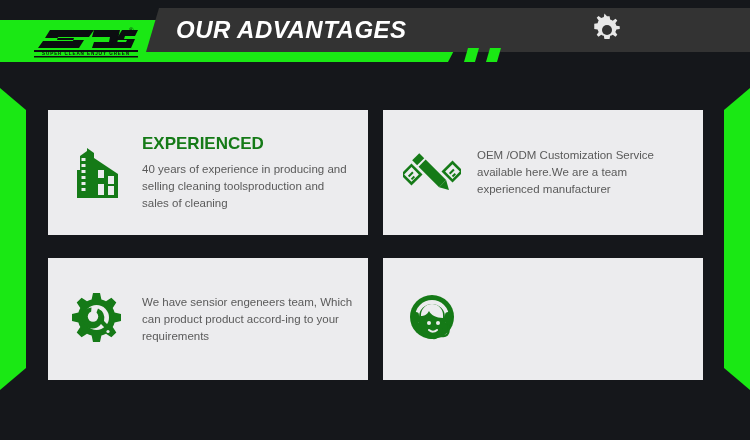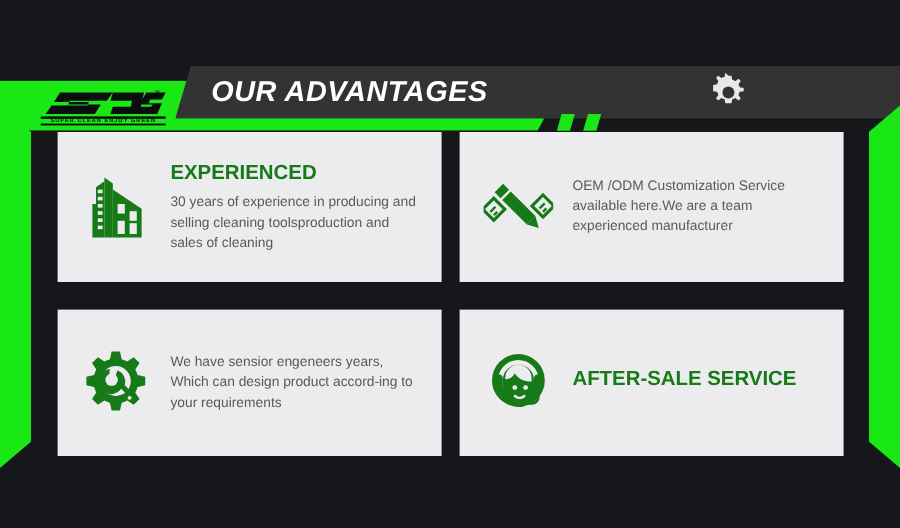--- a/index.html
+++ b/index.html
@@ -25,21 +25,20 @@
     overflow: hidden;
   }
 
   
   .header {
     position: absolute;
     left: 0;
     top: 0;
     width: 638px;
     height: 78px;
-    margin-top: 47px;
   }
 
   .green-band {
     position: absolute;
     left: 0;
     top: 20px;
     width: 470px;
     height: 42px;
     background: #1ae814;
     clip-path: polygon(0 0, 470px 0, 448px 42px, 0 42px);
@@ -215,21 +214,21 @@
             <rect x="13.5" y="44" width="4" height="3"></rect>
             <rect x="30" y="26" width="6" height="8"></rect>
             <rect x="40" y="32" width="6" height="8"></rect>
             <rect x="30" y="40" width="6" height="11"></rect>
             <rect x="40" y="42" width="6" height="9"></rect>
           </g>
         </svg>
       </div>
       <div class="card-body">
         <div class="card-title">EXPERIENCED</div>
-        <div class="card-desc">30 years of experience in producing and selling cleaning toolsproduction and sales of cleaning</div>
+        <div class="card-desc">40 years of experience in producing and selling cleaning toolsproduction and sales of cleaning</div>
       </div>
     </div>
 
     <div class="card">
       <div class="card-icon">
         <svg width="58" height="58" viewBox="0 0 58 58" fill="#157a17">
           <g transform="rotate(-45 29 29)">
             <path d="M24 6 L34 6 L34 13 L24 13 Z"></path>
             <path d="M24 15 L34 15 L34 44 L24 44 Z"></path>
             <path d="M24 44 L34 44 L29 53 Z"></path>
@@ -255,39 +254,38 @@
       <div class="card-icon">
         <svg width="58" height="58" viewBox="0 0 58 58">
           <path d="M25 3 l7 0 1.4 6.4 a18 18 0 0 1 4.6 1.9 l5.4-3.6 4.9 4.9 -3.6 5.4 a18 18 0 0 1 1.9 4.6 l6.4 1.4 0 7 -6.4 1.4 a18 18 0 0 1 -1.9 4.6 l3.6 5.4 -4.9 4.9 -5.4-3.6 a18 18 0 0 1 -4.6 1.9 L32 52 l-7 0 -1.4-6.4 a18 18 0 0 1 -4.6-1.9 l-5.4 3.6 -4.9-4.9 3.6-5.4 a18 18 0 0 1 -1.9-4.6 L4 31 l0-7 6.4-1.4 a18 18 0 0 1 1.9-4.6 L8.7 12.6 l4.9-4.9 5.4 3.6 a18 18 0 0 1 4.6-1.9 Z" fill="#157a17"></path>
           <circle cx="28.5" cy="27.5" r="12.5" fill="#ececee"></circle>
           <path d="M23.5 17.5 a10.5 10.5 0 1 0 9.5 16.5 l9.5 9.5 3-3 -9.5-9.5 a10.5 10.5 0 0 0 -6-12.5 l-2.5 6.5 -4.5 -1.5 Z" fill="#157a17"></path>
           <circle cx="25" cy="26.5" r="5.2" fill="#ececee"></circle>
           <circle cx="40" cy="41.5" r="1.6" fill="#ececee"></circle>
         </svg>
       </div>
       <div class="card-body">
-        <div class="card-desc">We have sensior engeneers years, Which can design product accord-ing to your requirements</div>
+        <div class="card-desc">We have sensior engeneers team, Which can product product accord-ing to your requirements</div>
       </div>
     </div>
 
     <div class="card">
       <div class="card-icon">
         <svg width="58" height="58" viewBox="0 0 58 58">
           <circle cx="29" cy="27" r="22" fill="#157a17"></circle>
           <path d="M12 27 a17 17 0 0 1 34 0 l0 6 -4 0 0-6 a13 13 0 0 0 -26 0 l0 6 -4 0 Z" fill="#ececee"></path>
           <rect x="8.5" y="22" width="7.5" height="13" rx="3.2" fill="#157a17"></rect>
           <rect x="42" y="22" width="7.5" height="13" rx="3.2" fill="#157a17"></rect>
           <path d="M18 26 a11 11 0 0 1 22 0 l0 12 a11 11 0 0 1 -22 0 Z" fill="#157a17"></path>
           <path d="M18 25 a11 11 0 0 1 22 0 l0 3 c-7 0-12-3-14-7 -2 4-5 5-8 5 Z" fill="#ececee"></path>
           <path d="M24 33 a2 2 0 0 1 4 0 a2 2 0 0 1 -4 0" fill="#ececee"></path>
           <path d="M33 33 a2 2 0 0 1 4 0 a2 2 0 0 1 -4 0" fill="#ececee"></path>
           <path d="M26 40 q4 3.5 8 0" stroke="#ececee" stroke-width="2" fill="none" stroke-linecap="round"></path>
           <path d="M45.5 35 l0 6 a5 5 0 0 1 -5 5 l-6 0" stroke="#157a17" stroke-width="2.4" fill="none"></path>
           <circle cx="31" cy="46" r="3.2" fill="#157a17"></circle>
         </svg>
       </div>
       <div class="card-body">
-        <div class="card-title">AFTER-SALE SERVICE</div>
       </div>
     </div>
 
   </div>
 </div>
 
 </body></html>

